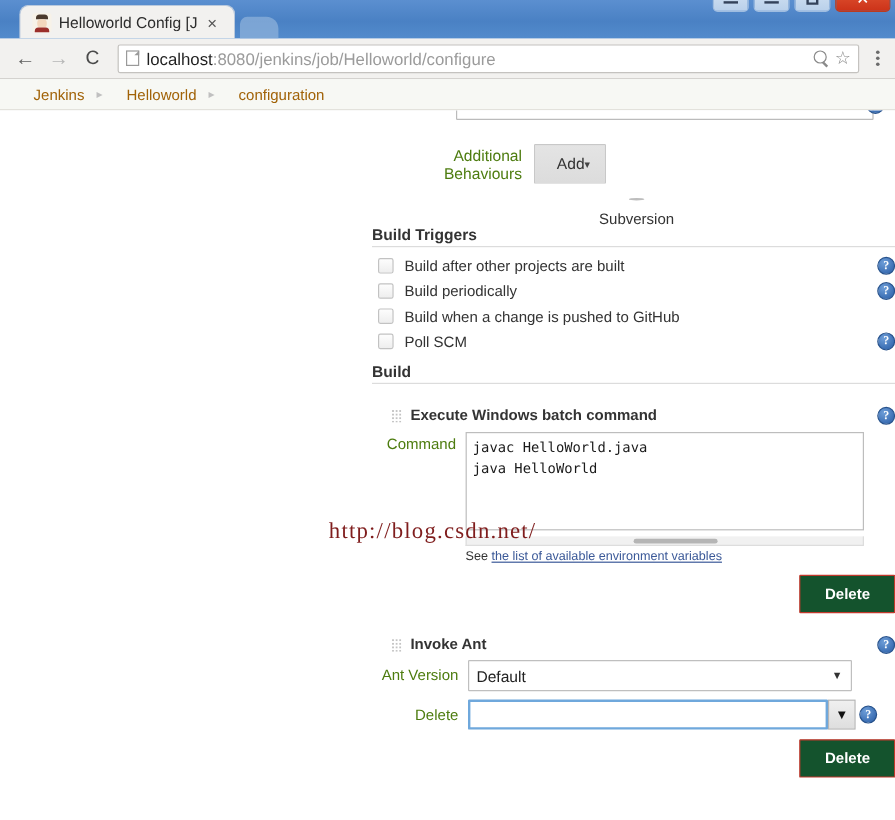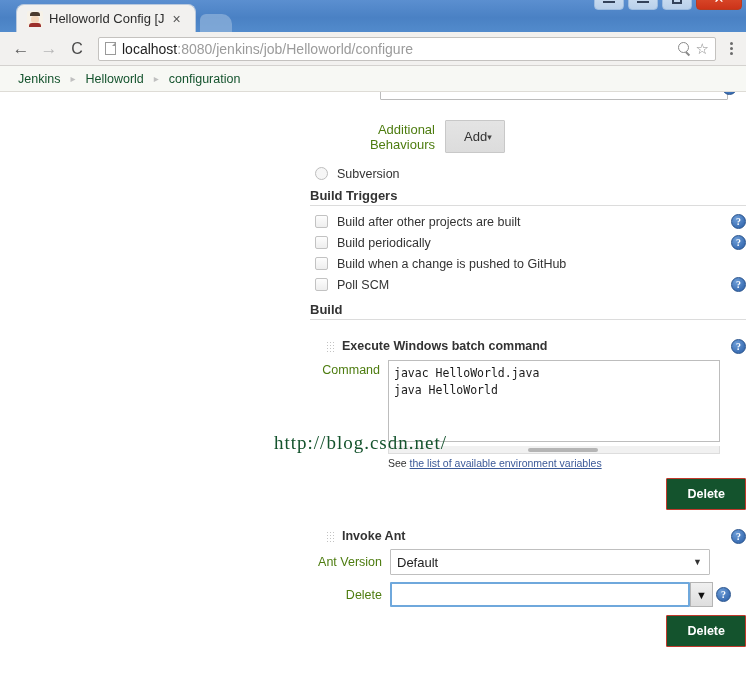--- a/index.html
+++ b/index.html
@@ -169,21 +169,21 @@
   
   .breadcrumb-bar {
     height: 26px;
     background: #f7f8f4;
     border-bottom: 1px solid #dedcd6;
     display: flex; align-items: center;
     padding-left: 14px;
     gap: 6px;
     font-size: 12.5px;
   }
-  .crumb { color: #14532d; padding: 0 4px; cursor: pointer; }
+  .crumb { color: #a16207; padding: 0 4px; cursor: pointer; margin-left: 10px; }
   .crumb-sep {
     color: #c0c0c0; font-size: 10px;
   }
 
   
   .page {
     position: relative;
     height: 625px;
     background: #ffffff;
     overflow: hidden;
@@ -371,21 +371,21 @@
     cursor: pointer;
     border-radius: 1px;
   }
 
   
   .wm-url {
     position: absolute;
     left: 274px; top: 340px;
     font-family: "Liberation Serif", serif;
     font-size: 19px;
-    color: #14532d;
+    color: #7f1d1d;
     letter-spacing: 1px;
     pointer-events: none;
     white-space: nowrap;
   }
 </style>
 </head>
 <body>
 
 <div class="browser-top">
 
@@ -454,21 +454,21 @@
     <div class="top-cut-help help">?</div>
 
     <div class="row" style="margin-top:28px; align-items:center;">
       <span class="lbl" style="width:125px; padding-top:0;">Additional Behaviours</span>
       <button class="btn-gray btn-add" style="margin-left:10px;">
         <span>Add</span>
         <span class="caret">▾</span>
       </button>
     </div>
 
-    <div class="opt-row" style="margin-top:12px; margin-left:5px;">
+    <div class="opt-row" style="margin-top:12px; margin-left:5px;flex-direction:column;">
       <span class="radio"></span>
       <span>Subversion</span>
     </div>
 
     <div class="section-title" style="margin-top:6px;">Build Triggers</div>
 
     <div style="margin-top:7px; margin-left:5px;">
       <div class="opt-row" style="margin-bottom:4px;">
         <span class="chk"></span>
         <span>Build after other projects are built</span>

